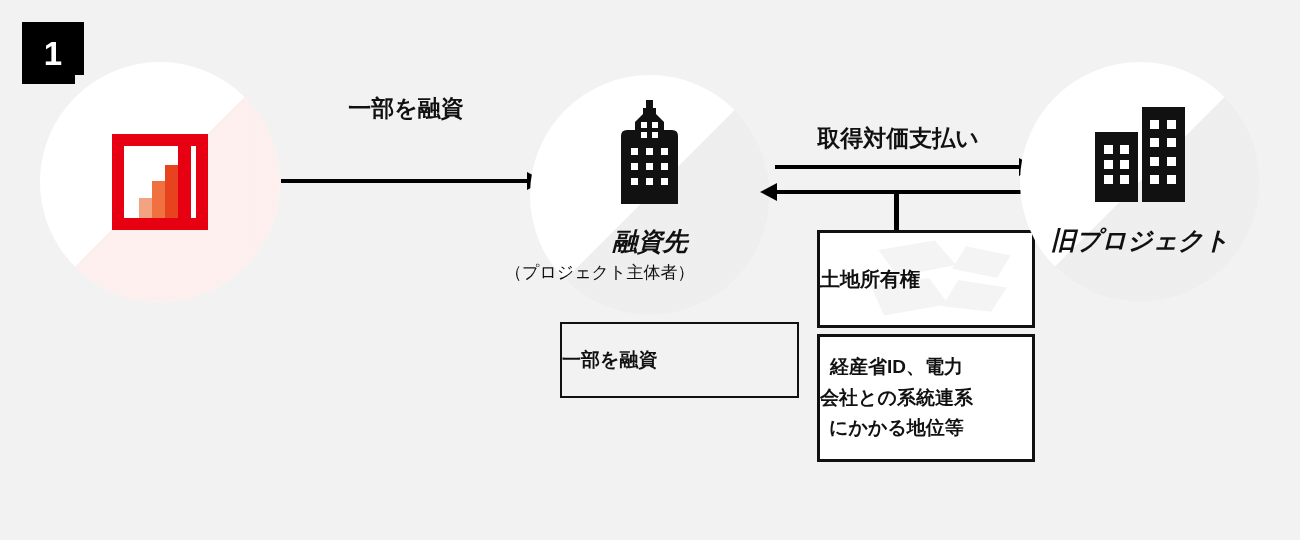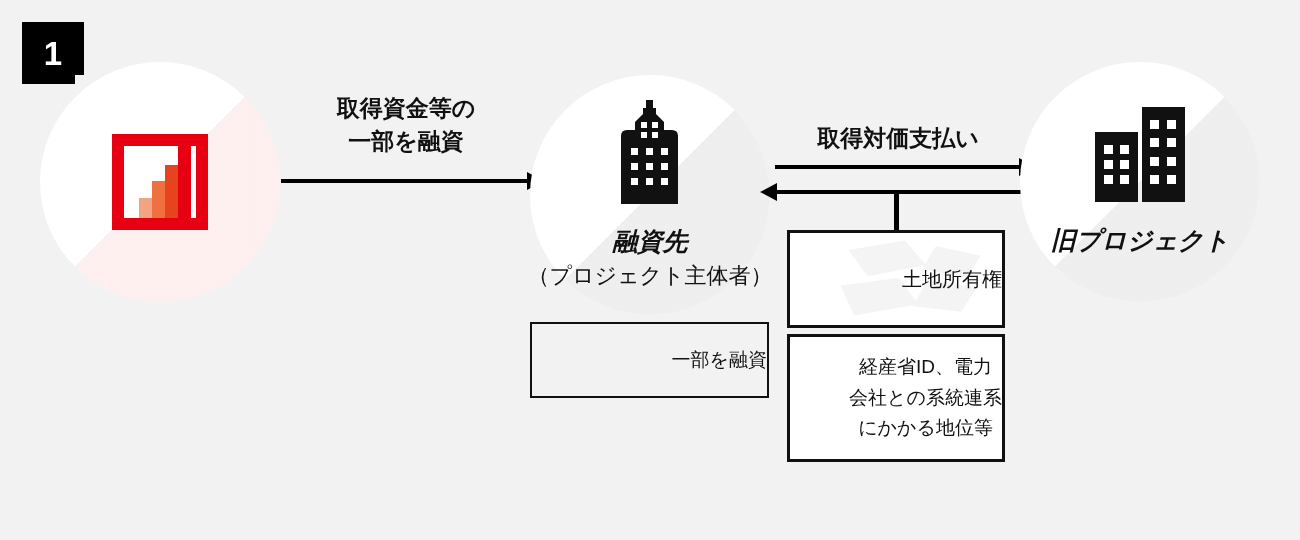--- a/index.html
+++ b/index.html
@@ -135,23 +135,22 @@
     font-style: italic;
   }
   #label-borrower-main {
     left: 530px; top: 225px;
     width: 240px;
     font-size: 25px;
   }
   #label-borrower-sub {
     left: 505px; top: 262px;
     width: 290px;
-    font-size: 22px;
+    font-size: 17px;
     font-weight: 400;
-    text-align: center;
     line-height: 1.3;
   }
   #label-owner {
     left: 1010px; top: 224px;
     width: 260px;
     font-size: 25px;
   }
 
   
   .arrow-line {
@@ -194,24 +193,25 @@
     line-height: 1.42;
   }
   #caption-loan { left: 283px; top: 92px; width: 246px; }
   #caption-payment { left: 773px; top: 122px; width: 250px; }
 
   
   .note-box {
     border: 3px solid #111111;
     display: flex;
     align-items: center;
-    justify-content: flex-end;
+    justify-content: flex-start;
     text-align: center;
-    font-weight: 400;
-    position: absolute;
+    font-weight: 700;
+    position: absolute;
+    margin-left: 30px;
   }
   #box-develop {
     left: 530px; top: 322px;
     width: 239px; height: 76px;
     background: transparent;
     border-width: 2px;
     font-size: 19px;
     line-height: 1.55;
   }
   #box-land {
@@ -254,21 +254,20 @@
           <div class="bar" style="height:28%;background:#f2a381;"></div>
           <div class="bar" style="height:52%;background:#f1703f;"></div>
           <div class="bar" style="height:73%;background:#e8431f;"></div>
           <div class="bar" style="height:100%;background:#e60012;"></div>
         </div>
       </div>
     </div>
   </div>
 
   <div class="abs arrow-caption" id="caption-loan">
-    <div>取得資金等の</div>
     <div>一部を融資</div>
   </div>
   <div class="abs arrow-line" id="arrow-loan">
     <span class="arrow-head right"></span>
   </div>
 
   <div class="abs node-circle" id="node-borrower-circle">
     <div class="shadow"></div>
     <div class="icon-holder" style="align-items:flex-start;padding-top:25px;">
       <svg class="bldg-svg" width="86" height="104" viewBox="0 0 86 104">

